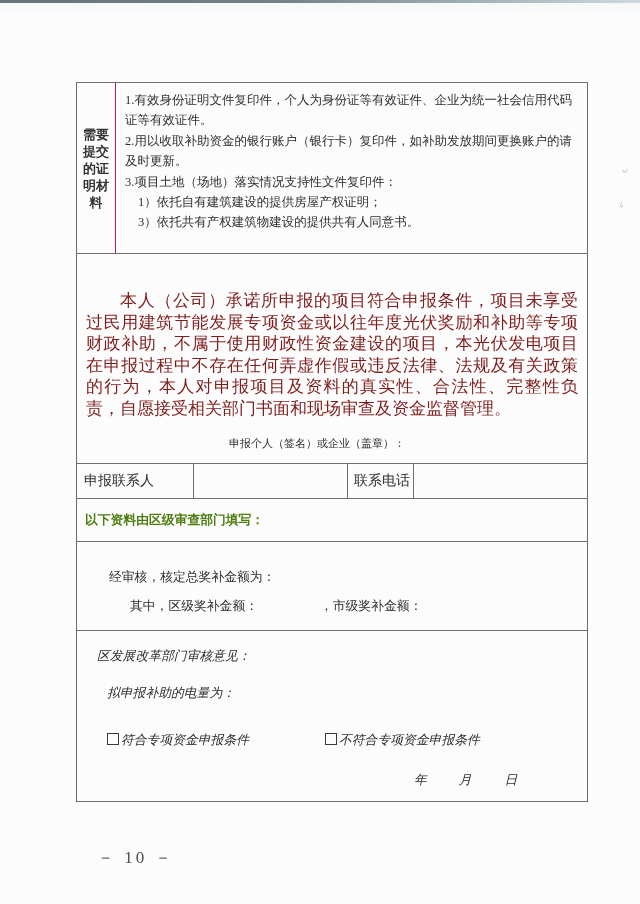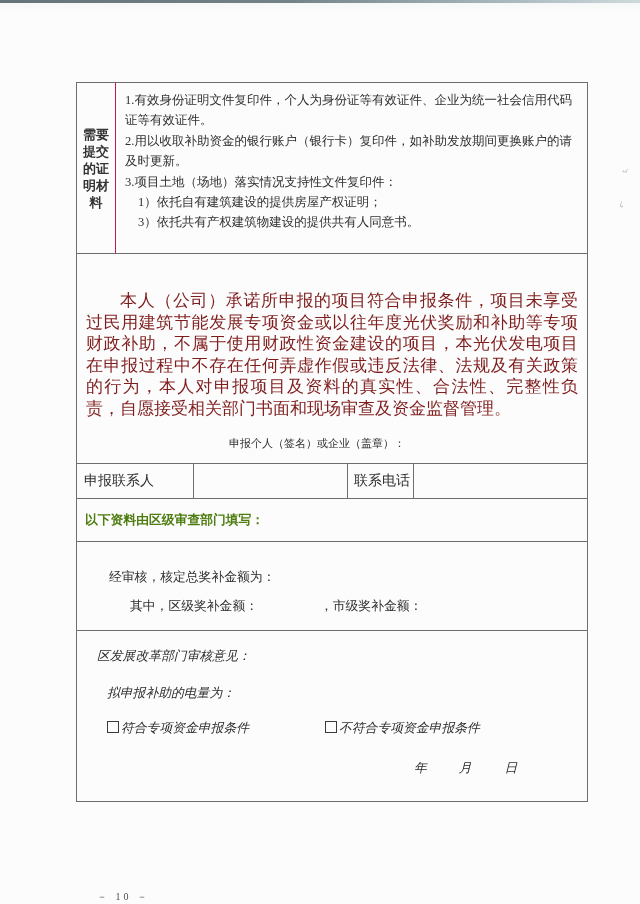--- a/index.html
+++ b/index.html
@@ -140,21 +140,21 @@
   
   .row-opinion {
     flex: 1;
     padding: 17px 0 0 20px;
     box-sizing: border-box;
     font-size: 12.8px;
     font-style: italic;
   }
   .opinion-title { margin: 0; }
   .power-line { margin: 20px 0 0 10px; }
-  .checkbox-line { margin: 18px 0 0 10px; }
+  .checkbox-line { margin: 30px 0 0 10px; }
   .checkbox-group { display: inline-block; }
   .checkbox-group.first { width: 218px; }
   .checkbox-box {
     display: inline-block;
     width: 10px;
     height: 10px;
     border: 1px solid #3a3a3a;
     vertical-align: -1px;
     margin-right: 2px;
   }
@@ -162,22 +162,22 @@
     margin: 23px 0 0 0;
     padding-left: 317px;
     white-space: nowrap;
   }
   .date-line .d-month { margin-left: 32px; }
   .date-line .d-day   { margin-left: 33px; }
 
   .page-number {
     position: absolute;
     left: 97px;
-    top: 890px;
-    font-size: 10px;
+    top: 846px;
+    font-size: 17px;
     letter-spacing: 3px;
     color: #4f4f4f;
   }
 </style>
 </head>
 <body>
 
 <div class="scan-top-edge"></div>
 <div class="scan-mark" style="left:621px; top:166px;">↵</div>
 <div class="scan-mark" style="left:618px; top:200px;">↳</div>

